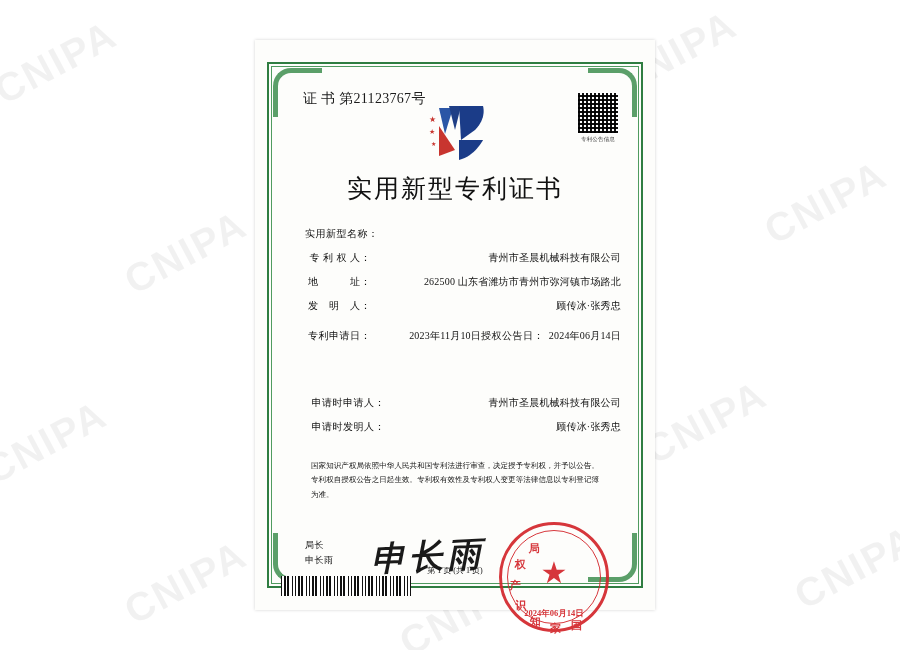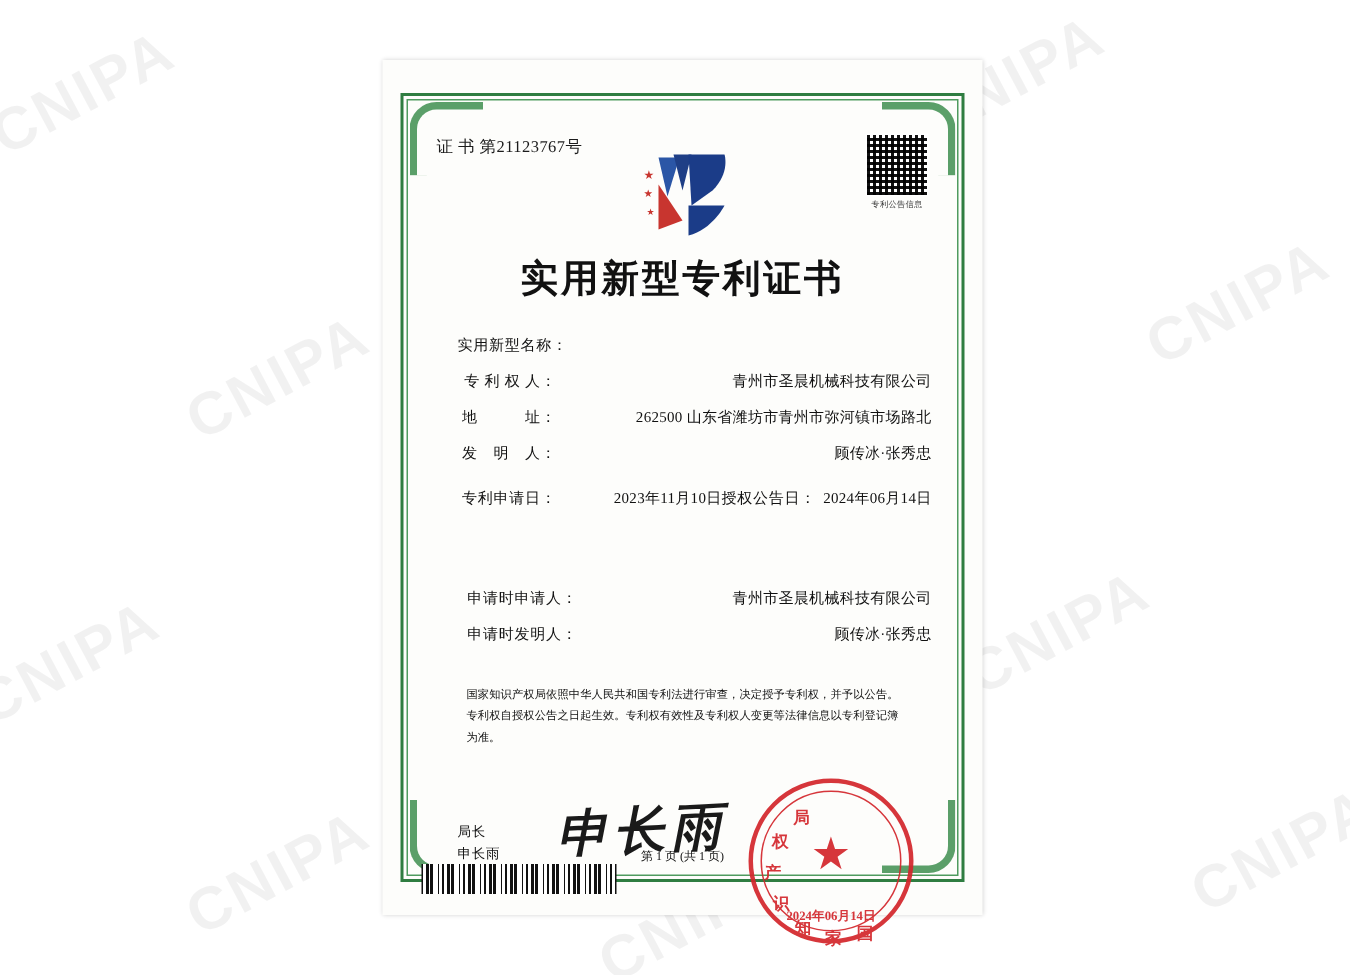--- a/index.html
+++ b/index.html
@@ -83,25 +83,25 @@
   
   #content {
     position: absolute;
     left: 28px;
     top: 40px;
     right: 28px;
     bottom: 40px;
   }
 
   #cert-no {
-    font-size: 11px;
+    font-size: 14px;
     color: #1b1b1b;
     letter-spacing: 0.3px;
     margin-top: 10px;
-    margin-left: 8px;
+    margin-left: 20px;
   }
 
   
   #emblem-row {
     position: relative;
     height: 62px;
   }
   #emblem {
     position: absolute;
     left: 50%;
@@ -130,21 +130,21 @@
   #qr-label {
     font-size: 5.5px;
     color: #333;
     margin-top: 2px;
     letter-spacing: 0.2px;
   }
 
   #title {
     text-align: center;
     font-size: 25px;
-    font-weight: bold;
+    font-weight: normal;
     color: #111;
     letter-spacing: 2px;
     margin-top: 2px;
     font-family: "Liberation Serif","DejaVu Serif",serif;
   }
 
   
   #fields {
     margin-top: 22px;
     padding-left: 22px;
@@ -201,21 +201,21 @@
     height: 100px;
     padding-left: 22px;
   }
   #sig-label {
     font-size: 9px;
     line-height: 1.7;
     color: #111;
     letter-spacing: 0.5px;
     position: absolute;
     left: 22px;
-    top: 22px;
+    top: 10px;
   }
   #sig-script {
     position: absolute;
     left: 88px;
     top: 6px;
     font-size: 34px;
     font-family: "Liberation Serif","DejaVu Serif",serif;
     font-style: italic;
     font-weight: bold;
     color: #1a1a1a;

